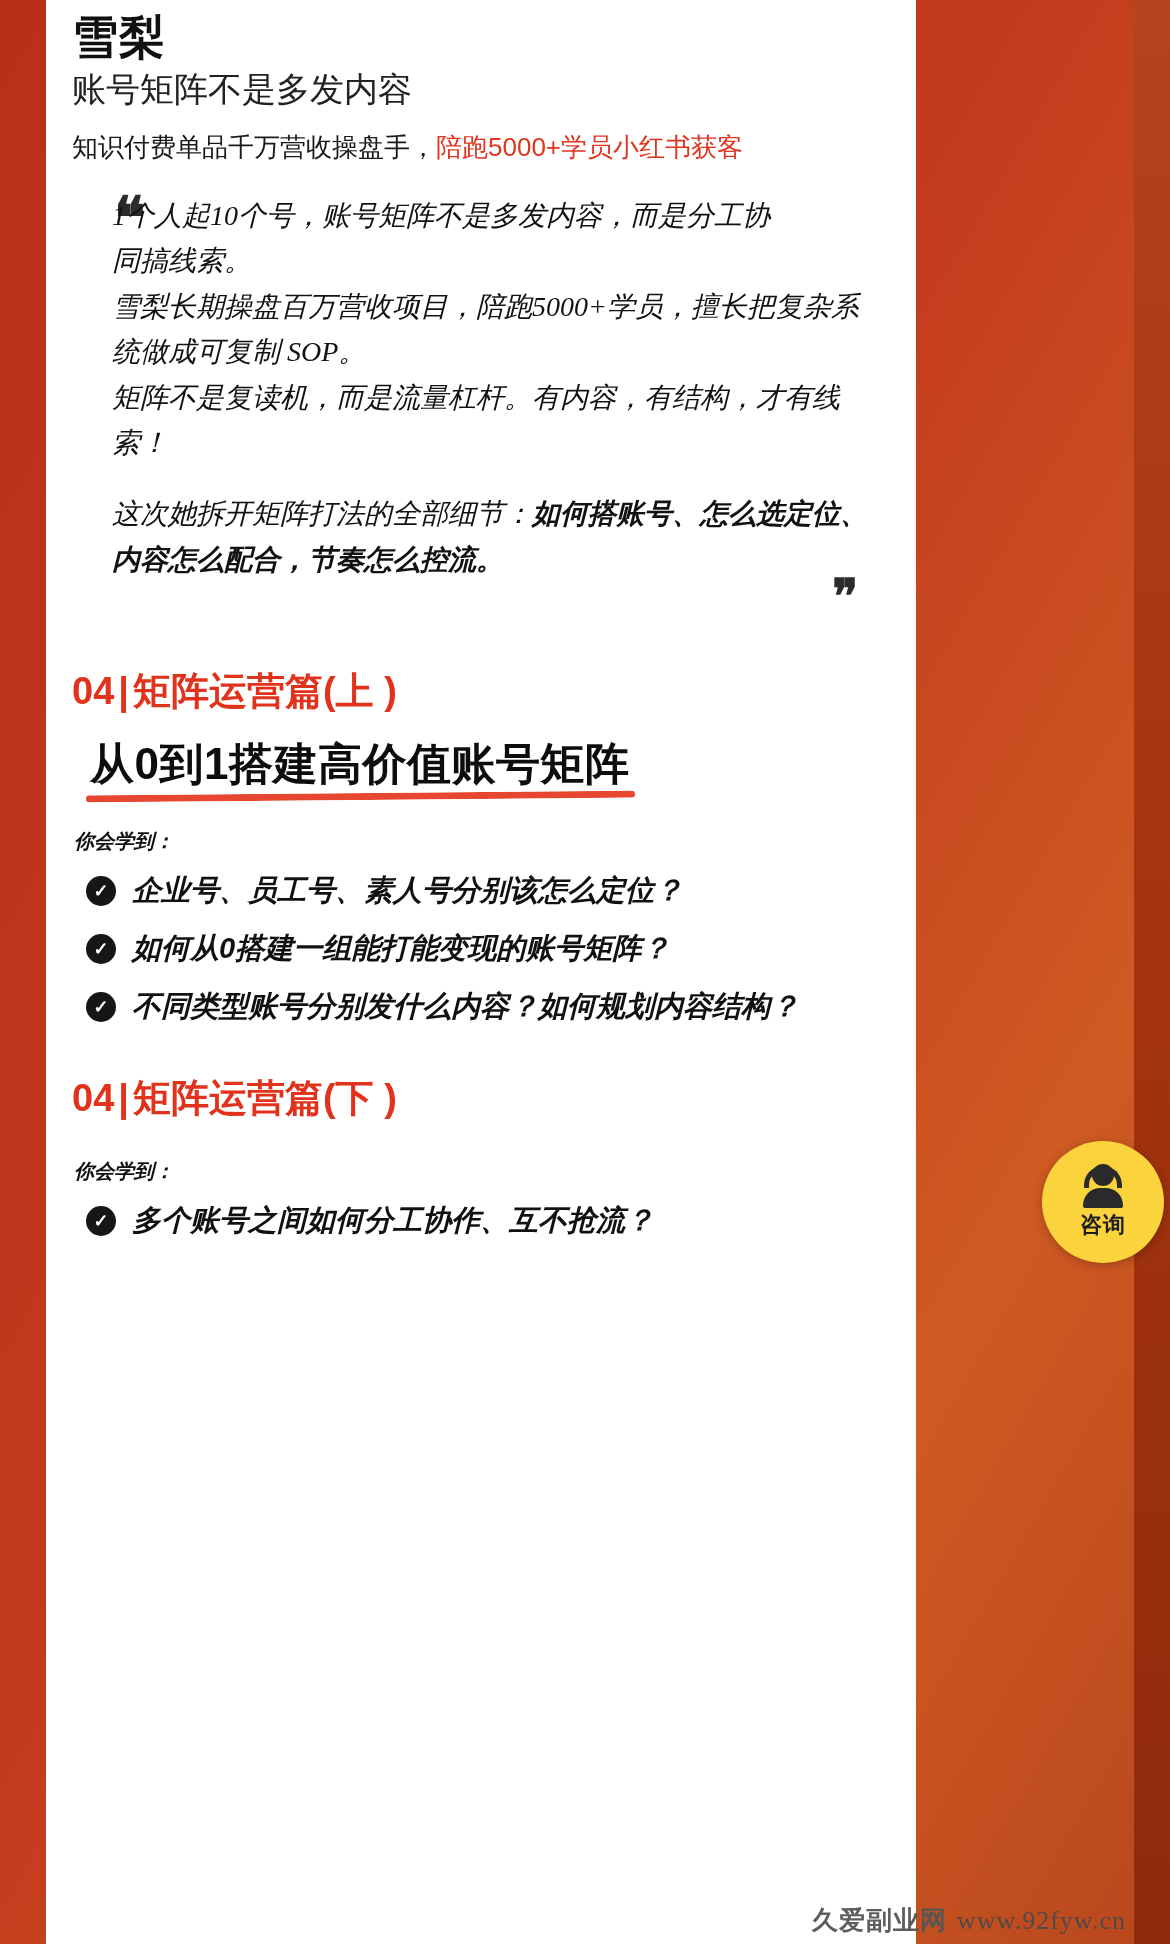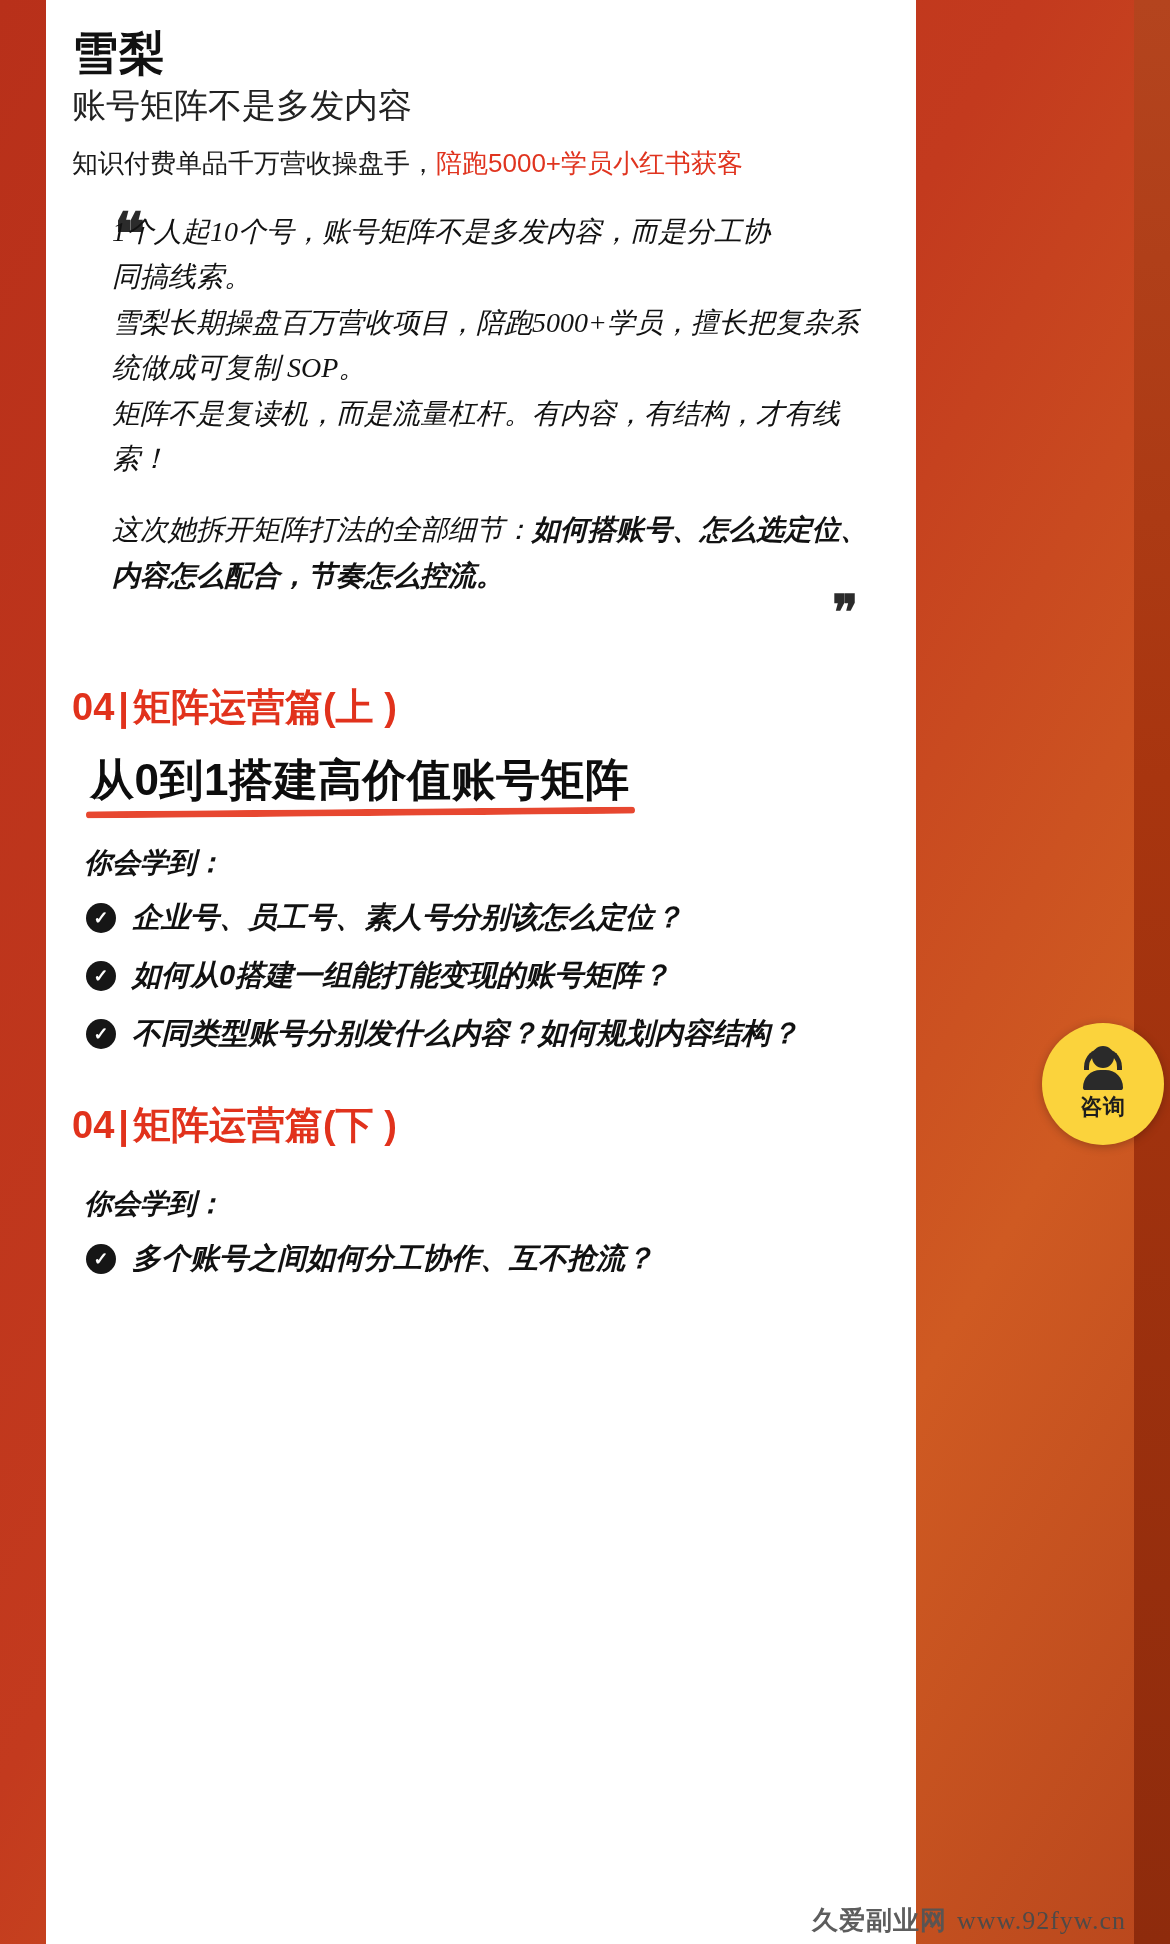--- a/index.html
+++ b/index.html
@@ -26,21 +26,21 @@
   
   .card {
     position: absolute;
     left: 46px;
     top: 0;
     width: 870px;
     height: 1944px;
     background: #ffffff;
   }
   .inner {
-    padding: 20px 26px 0 26px;
+    padding: 4px 26px 0 26px;
     position: relative;
     height: 100%;
   }
   
   .name {
     font-size: 46px;
     font-weight: 700;
     color: #111;
     letter-spacing: 1px;
     margin: 8px 0 2px 0;
@@ -131,25 +131,25 @@
     left: -4px; right: -6px; bottom: -6px;
     height: 7px;
     background:
       radial-gradient(ellipse at 10% 50%, #e5381f 40%, transparent 42%),
       linear-gradient(to right, #e5381f, #e5381f);
     border-radius: 4px;
     opacity: 0.92;
     transform: rotate(-0.5deg);
   }
   .learn-label {
-    font-size: 28px;
+    font-size: 20px;
     font-weight: 700;
     color: #111;
     font-style: italic;
-    margin: 34px 0 0 12px;
+    margin: 34px 0 0 2px;
   }
   .bullets { margin: 14px 0 0 14px; }
   .bullet {
     display: flex;
     align-items: flex-start;
     margin: 0 0 16px 0;
   }
   .bullet .chk {
     flex: 0 0 auto;
     width: 30px; height: 30px;
@@ -168,21 +168,21 @@
     color: #111;
     font-weight: 700;
     font-style: italic;
     letter-spacing: 0px;
   }
 
   
   .consult {
     position: absolute;
     right: 6px;
-    top: 1023px;
+    top: 1141px;
     width: 122px; height: 122px;
     border-radius: 50%;
     background: #fbd33c;
     box-shadow: 0 2px 10px rgba(0,0,0,0.25);
     z-index: 40;
     display: flex;
     flex-direction: column;
     align-items: center;
     justify-content: center;
   }

